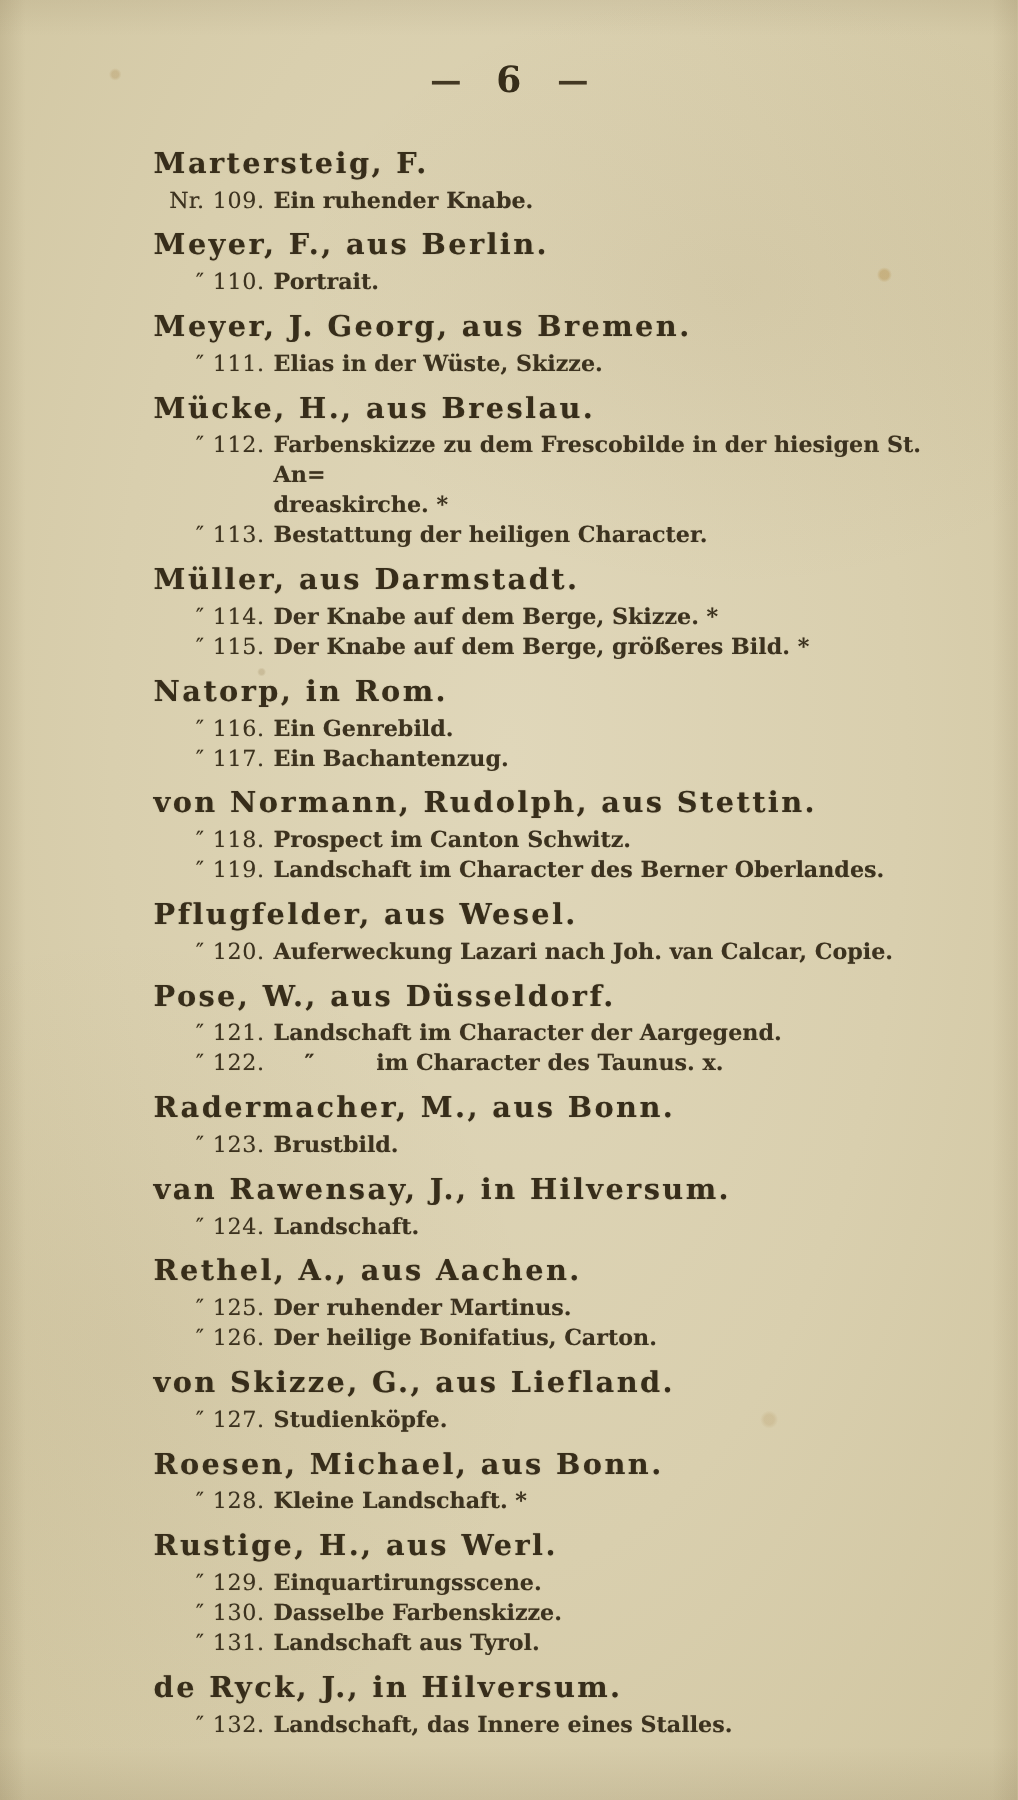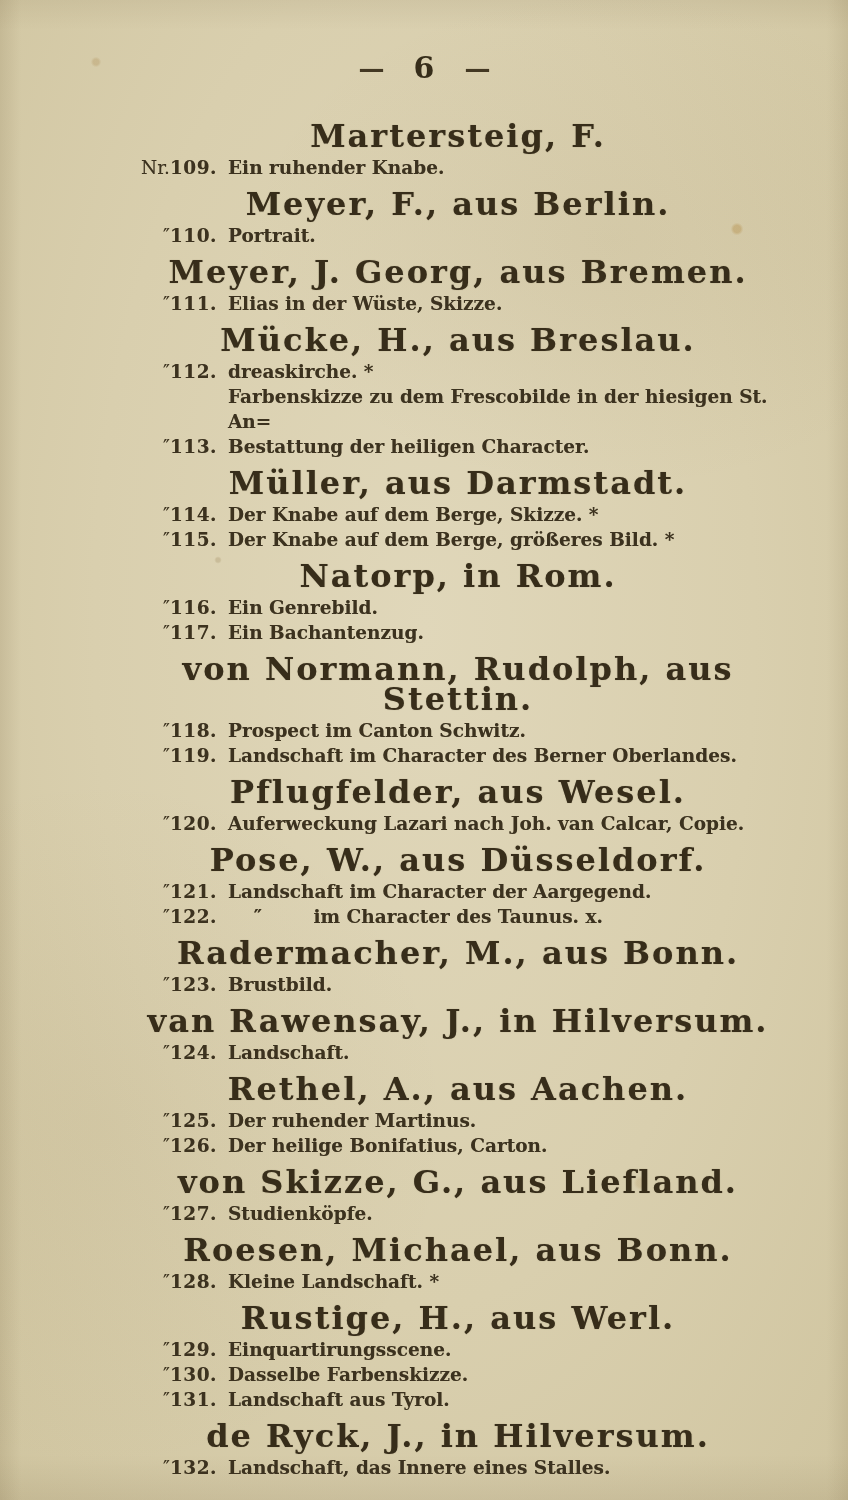--- a/index.html
+++ b/index.html
@@ -27,32 +27,32 @@
     display:flex;justify-content:center;align-items:center;gap:30px;
     font-weight:bold;
   }
   .page-header .dash{font-size:26px;letter-spacing:-1px;color:#43382​3;color:#433823;}
   .page-header .num{font-size:30px;color:#362d1a;}
   .catalog{
     position:absolute;top:112px;left:128px;width:660px;
   }
   .artist-section{margin:0;}
   .artist-heading{
-    font-size:32px;font-weight:bold;letter-spacing:2px;
-    line-height:30px;text-align:center;
+    font-size:24px;font-weight:bold;letter-spacing:2px;
+    line-height:30px;
     margin:9px 0 4px 0;color:#372d1a;
     text-shadow:0 0 1px rgba(55,45,26,.35);
   }
   .catalog-item{
     display:flex;align-items:flex-start;
     font-size:18.5px;line-height:25px;color:#3c321f;
     text-shadow:0 0 .6px rgba(60,50,31,.4);
   }
   .item-prefix{width:40px;flex:none;padding-left:2px;text-align:right;}
-  .item-number{width:58px;flex:none;font-weight:bold;letter-spacing:.5px;}
+  .item-number{width:58px;flex:none;font-weight:normal;letter-spacing:.5px;text-align:center;}
   .item-text{flex:1;font-weight:bold;}
   .item-line{display:block;white-space:pre-wrap;}
 </style>
 </head>
 <body>
 
 <div class="page">
 
   <div class="page-header">
     <span class="dash">—</span>
@@ -100,22 +100,22 @@
   </div>
     </div>
 
     <div class="artist-section">
       <div class="artist-heading">Mücke, H., aus Breslau.</div>
       <div class="section-items">
     <div class="catalog-item">
       <span class="item-prefix">″</span>
       <span class="item-number">112.</span>
       <span class="item-text">
+              <span class="item-line">Farbenskizze zu dem Frescobilde in der hiesigen St. An=</span>
               <span class="item-line">dreaskirche. *</span>
-              <span class="item-line">Farbenskizze zu dem Frescobilde in der hiesigen St. An=</span>
             </span>
     </div>
 
     <div class="catalog-item">
       <span class="item-prefix">″</span>
       <span class="item-number">113.</span>
       <span class="item-text">
               <span class="item-line">Bestattung der heiligen Character.</span>
             </span>
     </div>

